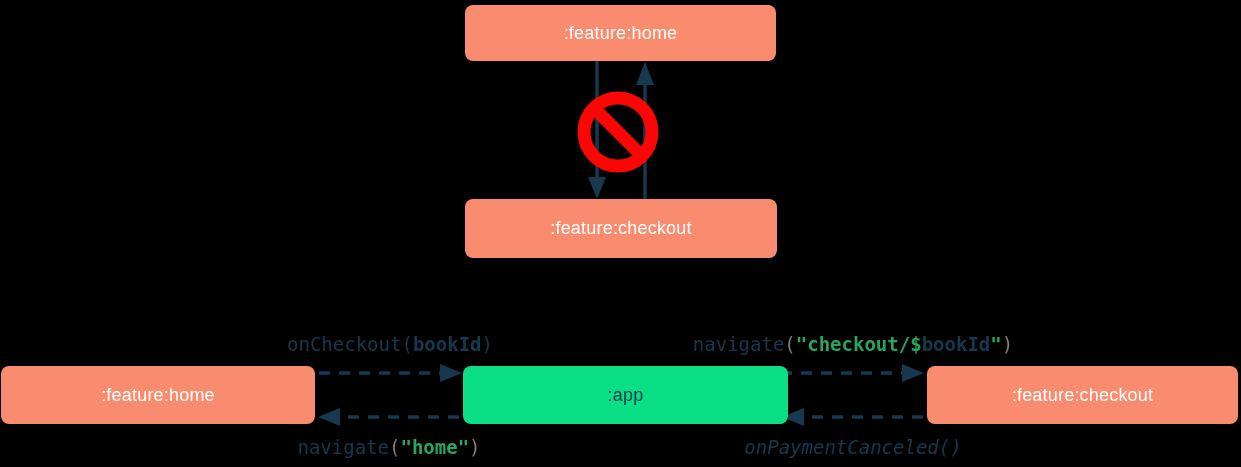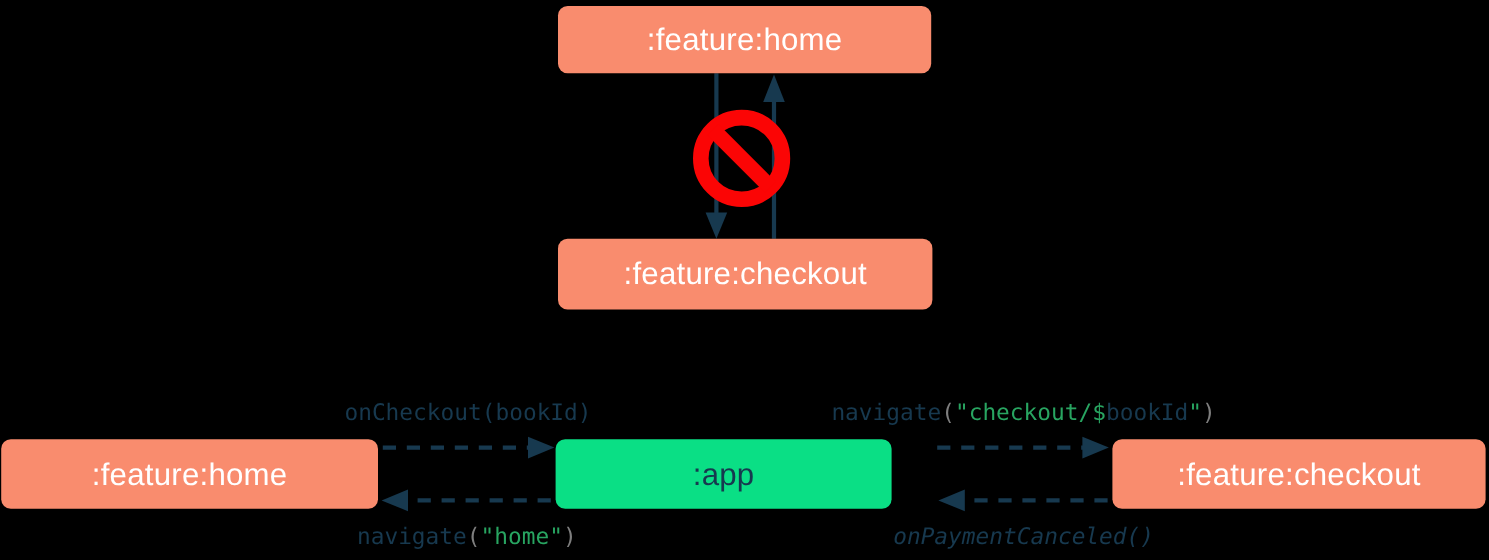--- a/index.html
+++ b/index.html
@@ -10,48 +10,48 @@
     background: #000000;
     font-family: "Liberation Sans", sans-serif;
     overflow: hidden;
   }
   .node {
     position: absolute;
     border-radius: 8px;
     display: flex;
     align-items: center;
     justify-content: center;
-    font-size: 26px;
+    font-size: 18px;
     letter-spacing: 0.2px;
     text-align: center;
   }
   .node.salmon { background: #F98C6E; color: #FFFFFF; }
   .node.green  { background: #0ADF85; color: #17394F; }
 
   
   #top-home      { left: 465px; top: 5px;   width: 311px; height: 56px; }
   #top-checkout  { left: 465px; top: 199px; width: 312px; height: 59px; }
   #bot-home      { left: 1px;   top: 366px; width: 314px; height: 58px; }
-  #bot-app       { left: 463px; top: 366px; width: 280px; height: 58px; }
+  #bot-app       { left: 463px; top: 366px; width: 325px; height: 58px; }
   #bot-checkout  { left: 927px; top: 366px; width: 311px; height: 58px; }
 
   
   .code {
     position: absolute;
     font-family: "DejaVu Sans Mono", monospace;
     font-size: 19px;
     font-weight: 500;
     color: #17394F;
     text-align: center;
     white-space: nowrap;
     width: 440px;
   }
   .code .c-green { color: #28A561; }
   .code .c-gray  { color: #7E7E7E; }
-  .code .b       { font-weight: normal; }
+  .code .b       { font-weight: bold; }
 
   #lbl-oncheckout   { left: 170px; top: 333px; }
   #lbl-nav-checkout { left: 633px; top: 333px; }
   #lbl-nav-home     { left: 169px; top: 436px; }
   #lbl-onpayment    { left: 633px; top: 436px; font-style: italic; }
 
   svg.overlay {
     position: absolute;
     left: 0; top: 0;
     pointer-events: none;

